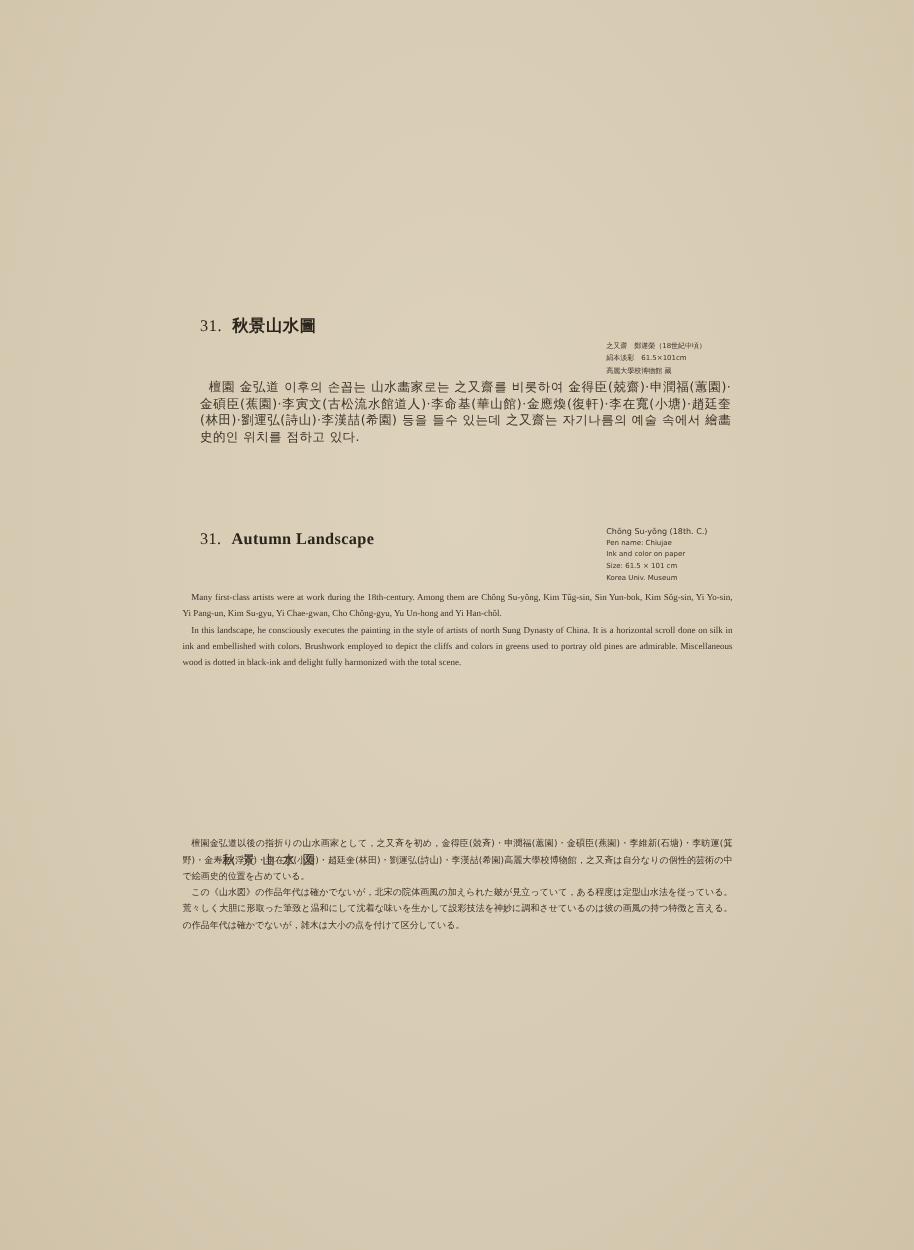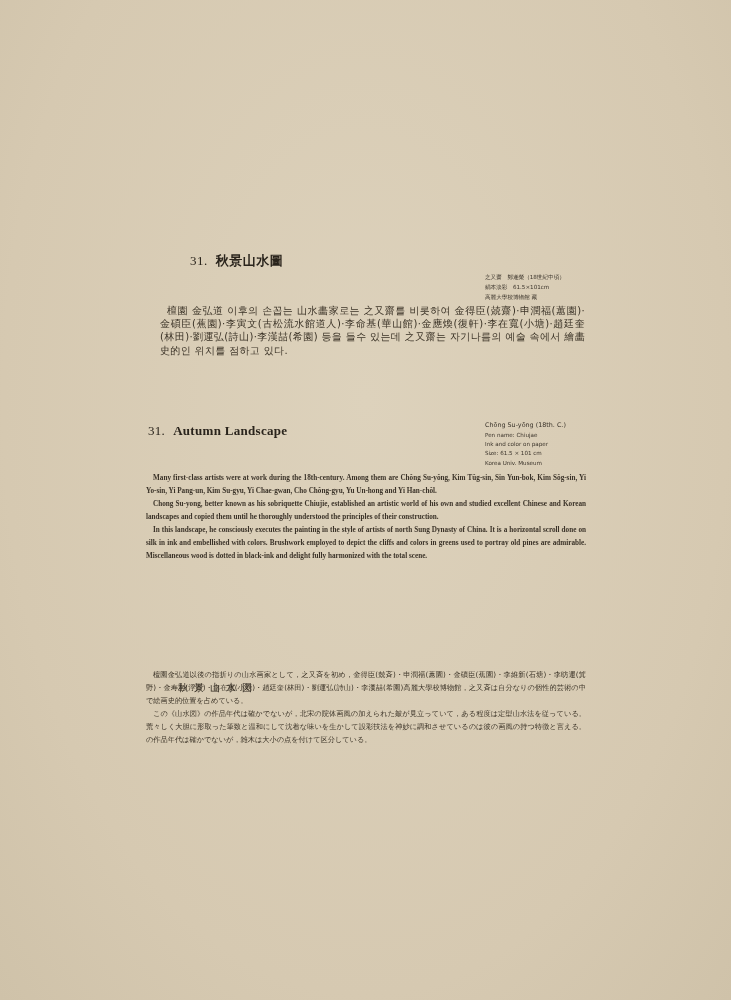--- a/index.html
+++ b/index.html
@@ -8,45 +8,45 @@
     background: #d9cdb6;
     background-image: radial-gradient(ellipse at 50% 40%, #ddd2bc 0%, #d6c9b1 70%, #cfc2a9 100%);
     color: #2a241c;
     position: relative;
     overflow: hidden;
     font-family: "Liberation Serif", "DejaVu Serif", serif;
   }
   .abs { position: absolute; }
   .kr-title {
     left: 160px; top: 252px;
-    font-size: 13px; font-weight: bold; letter-spacing: 0.5px; margin-left: 30px;
+    font-size: 13px; font-weight: bold; letter-spacing: 0.5px;
   }
   .kr-title .num { font-weight: normal; margin-right: 8px; }
   .caption {
     font-family: "DejaVu Sans", "Liberation Sans", sans-serif;
     font-size: 5.6px; line-height: 10px; color: #3a332a;
   }
   .kr-caption { left: 485px; top: 272px; }
   .kr-body {
     left: 160px; top: 304px; width: 425px;
     font-size: 10px; line-height: 13.2px; letter-spacing: 0.35px;
     font-family: "DejaVu Sans", sans-serif; color: #3a3226;
     text-align: justify;
   }
   .kr-body p, .en-body p, .jp-body p { margin: 0; text-indent: 7px; }
   .en-title {
-    left: 148px; top: 423px;
+    left: 160px; top: 423px;
     font-size: 13px; font-weight: bold; letter-spacing: 0.3px;
   }
   .en-title .num { font-weight: normal; margin-right: 8px; }
   .en-caption { left: 485px; top: 419px; line-height: 9.2px; }
   .en-caption .artist { font-size: 6.4px; line-height: 12px; }
   .en-body {
     left: 146px; top: 472px; width: 440px;
-    font-size: 7.2px; line-height: 13px; font-weight: bold; color: #3a3228;
+    font-size: 7.2px; line-height: 13px; font-weight: normal; color: #3a3228;
     text-align: justify;
   }
   .jp-title {
     left: 178px; top: 641px;
     font-family: "DejaVu Sans", sans-serif;
     font-size: 10px; letter-spacing: 6px; color: #2e271f; margin-top: 40px;
   }
   .jp-body {
     left: 146px; top: 668px; width: 440px;
     font-family: "DejaVu Sans", sans-serif;
@@ -78,21 +78,20 @@
 <div class="abs caption en-caption">
   <div class="artist">Chŏng Su-yŏng (18th. C.)</div>
   <div>Pen name: Chiujae</div>
   <div>Ink and color on paper</div>
   <div>Size: 61.5 × 101 cm</div>
   <div>Korea Univ. Museum</div>
 </div>
 
 <div class="abs en-body">
   <p>Many first-class artists were at work during the 18th-century. Among them are Chŏng Su-yŏng, Kim Tŭg-sin, Sin Yun-bok, Kim Sŏg-sin, Yi Yo-sin, Yi Pang-un, Kim Su-gyu, Yi Chae-gwan, Cho Chŏng-gyu, Yu Un-hong and Yi Han-chŏl.</p>
-  <p>Chong Su-yong, better known as his sobriquette Chiujie, established an artistic world of his own and studied excellent Chinese and Korean landscapes and copied them until he thoroughly understood the principles of their construction.</p>
   <p>In this landscape, he consciously executes the painting in the style of artists of north Sung Dynasty of China. It is a horizontal scroll done on silk in ink and embellished with colors. Brushwork employed to depict the cliffs and colors in greens used to portray old pines are admirable. Miscellaneous wood is dotted in black-ink and delight fully harmonized with the total scene.</p>
 </div>
 
 <div class="abs jp-title">秋景山水図</div>
 
 <div class="abs jp-body">
   <p>檀園金弘道以後の指折りの山水画家として，之又斉を初め，金得臣(兢斉)・申潤福(蕙園)・金碩臣(蕉園)・李維新(石塘)・李昉運(箕野)・金寿圭(浮斉)・李在寛(小塘)・趙廷奎(林田)・劉運弘(詩山)・李漢喆(希園)高麗大學校博物館，之又斉は自分なりの個性的芸術の中で絵画史的位置を占めている。</p>
   <p>この《山水図》の作品年代は確かでないが，北宋の院体画風の加えられた皴が見立っていて，ある程度は定型山水法を従っている。荒々しく大胆に形取った筆致と温和にして沈着な味いを生かして設彩技法を神妙に調和させているのは彼の画風の持つ特徴と言える。の作品年代は確かでないが，雑木は大小の点を付けて区分している。</p>
 </div>
 

